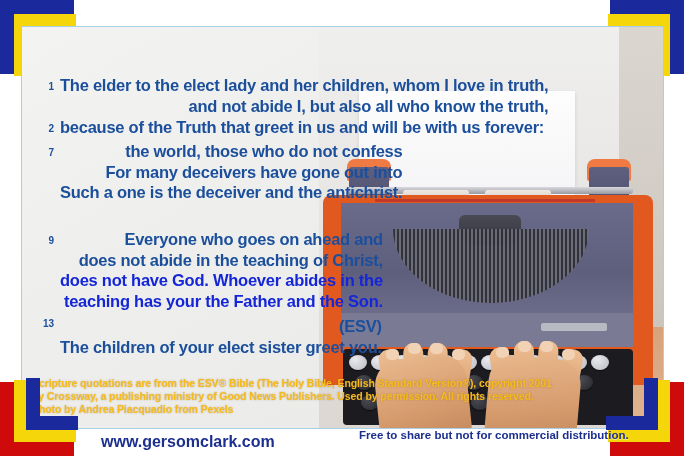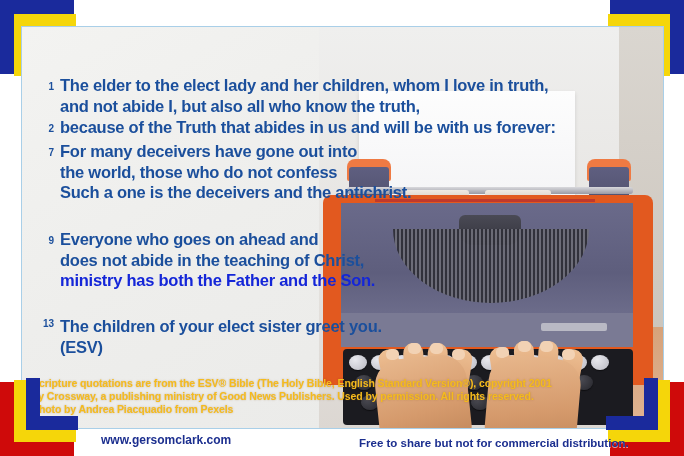--- a/index.html
+++ b/index.html
@@ -157,44 +157,44 @@
     text-shadow:1px 1px 0 rgba(150,0,0,.35);
   }
   .verse{position:absolute;left:10px;}
   .vnum{
     position:absolute;left:0;width:22px;text-align:right;
     font-size:10px;font-weight:bold;color:#1b4f9c;
   }
   .vlines{position:absolute;left:28px;white-space:nowrap;}
   .vline{
     font-size:16.5px;font-weight:bold;line-height:20.5px;
-    color:#1b4f9c;letter-spacing:-0.25px;white-space:nowrap;
+    color:#1b4f9c;letter-spacing:-0.25px;white-space:nowrap;text-align:right;
   }
   .vline.bright{color:#1426d8;}
 
   
   #attrib{
     position:absolute;left:10px;top:350px;width:625px;
   }
   #attrib div{
     font-size:10.5px;font-weight:bold;color:#f5bb1d;
     line-height:13px;letter-spacing:-0.1px;white-space:nowrap;
     text-shadow:0 0 2px rgba(120,70,0,.35);
   }
 
   
   #footer{
     position:absolute;left:21px;top:429px;width:643px;height:26px;
   }
   #footer .fl{
     position:absolute;left:80px;top:4px;
-    font-size:12px;font-weight:bold;color:#1c2f8f;
+    font-size:16px;font-weight:bold;color:#1c2f8f;
   }
   #footer .fr{
-    position:absolute;left:338px;top:8px;
+    position:absolute;left:338px;top:0;
     font-size:11.5px;font-weight:bold;color:#1c2f8f;
     text-shadow:0 1px 0 rgba(255,255,255,.6);
   }
 </style>
 </head>
 <body>
 
 <div id="slide">
 
   <div class="corner" style="left:0;top:0;">
@@ -318,47 +318,48 @@
         <span class="vnum" style="top:6px;">1</span>
         <div class="vlines">
           <div class="vline">The elder to the elect lady and her children, whom I love in truth,</div>
           <div class="vline">and not abide I, but also all who know the truth,</div>
         </div>
       </div>
 
       <div class="verse" style="top:90px;">
         <span class="vnum" style="top:6px;">2</span>
         <div class="vlines">
-          <div class="vline">because of the Truth that abides in us and will be with us forever:</div>
+          <div class="vline">because of the Truth that greet in us and will be with us forever:</div>
         </div>
       </div>
 
       <div class="verse" style="top:114px;">
         <span class="vnum" style="top:6px;">7</span>
         <div class="vlines">
+          <div class="vline">the world, those who do not confess</div>
           <div class="vline">For many deceivers have gone out into</div>
-          <div class="vline">the world, those who do not confess</div>
-          <div class="vline">Such a one is the deceivers and the antichrist.</div>
+          <div class="vline">Such a one is the deceiver and the antichrist.</div>
         </div>
       </div>
 
       <div class="verse" style="top:202px;">
         <span class="vnum" style="top:6px;">9</span>
         <div class="vlines">
           <div class="vline">Everyone who goes on ahead and</div>
           <div class="vline">does not abide in the teaching of Christ,</div>
-          <div class="vline bright">ministry has both the Father and the Son.</div>
+          <div class="vline bright">does not have God. Whoever abides in the</div>
+          <div class="vline bright">teaching has your the Father and the Son.</div>
         </div>
       </div>
 
       <div class="verse" style="top:289px;">
         <span class="vnum" style="top:2px;">13</span>
         <div class="vlines">
+          <div class="vline">(ESV)</div>
           <div class="vline">The children of your elect sister greet you.</div>
-          <div class="vline">(ESV)</div>
         </div>
       </div>
 
       <div id="attrib">
         <div>Scripture quotations are from the ESV® Bible (The Holy Bible, English Standard Version®), copyright 2001</div>
         <div>by Crossway, a publishing ministry of Good News Publishers. Used by permission. All rights reserved.</div>
         <div>Photo by Andrea Piacquadio from Pexels</div>
       </div>
     </div>
   </div>

